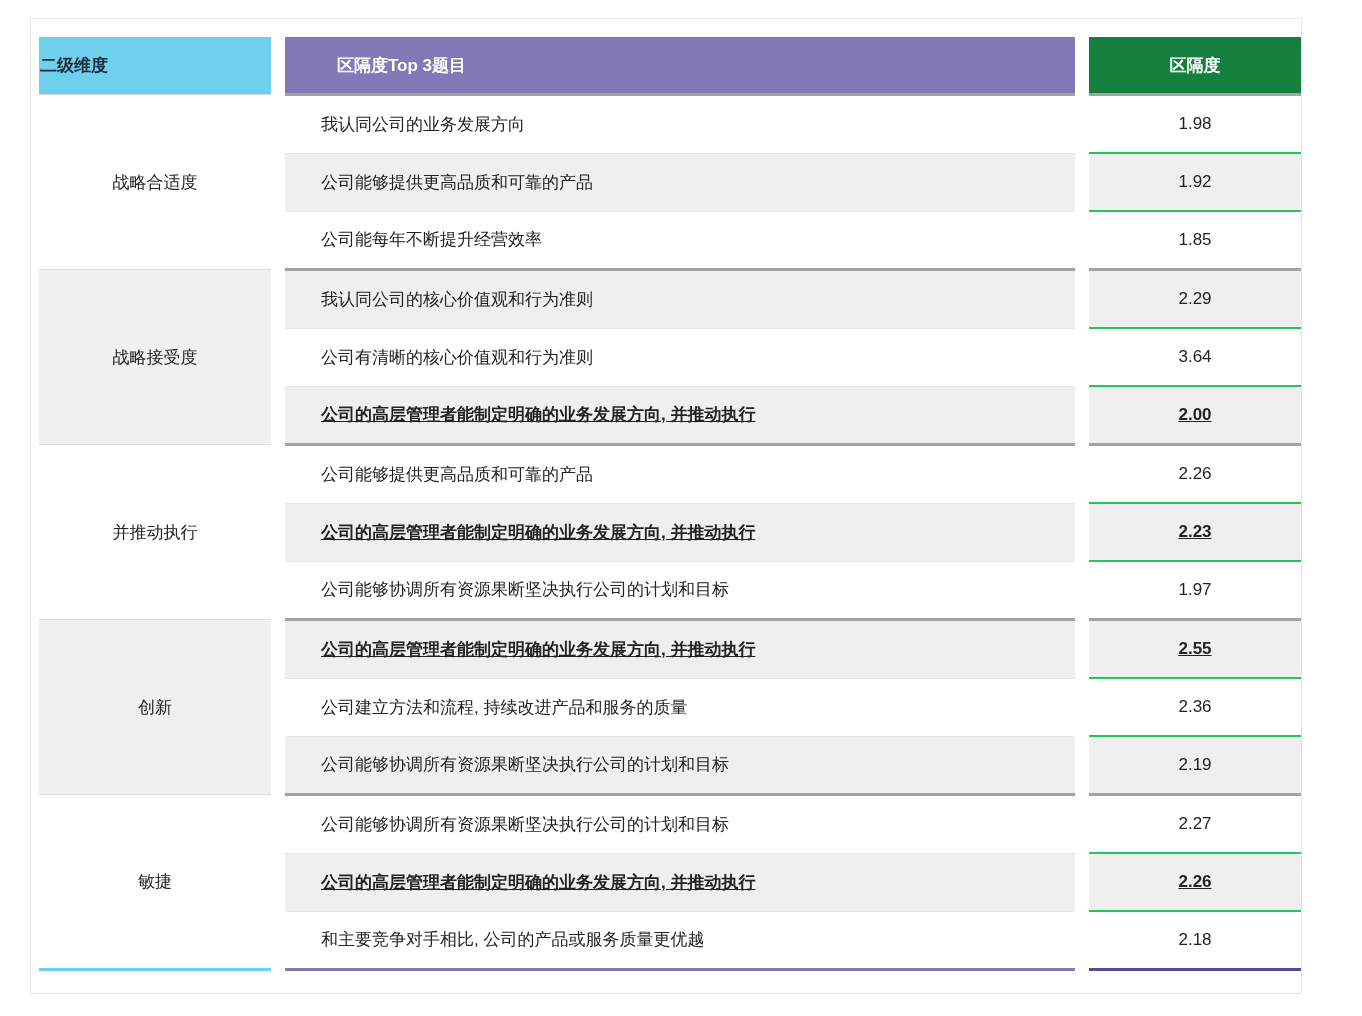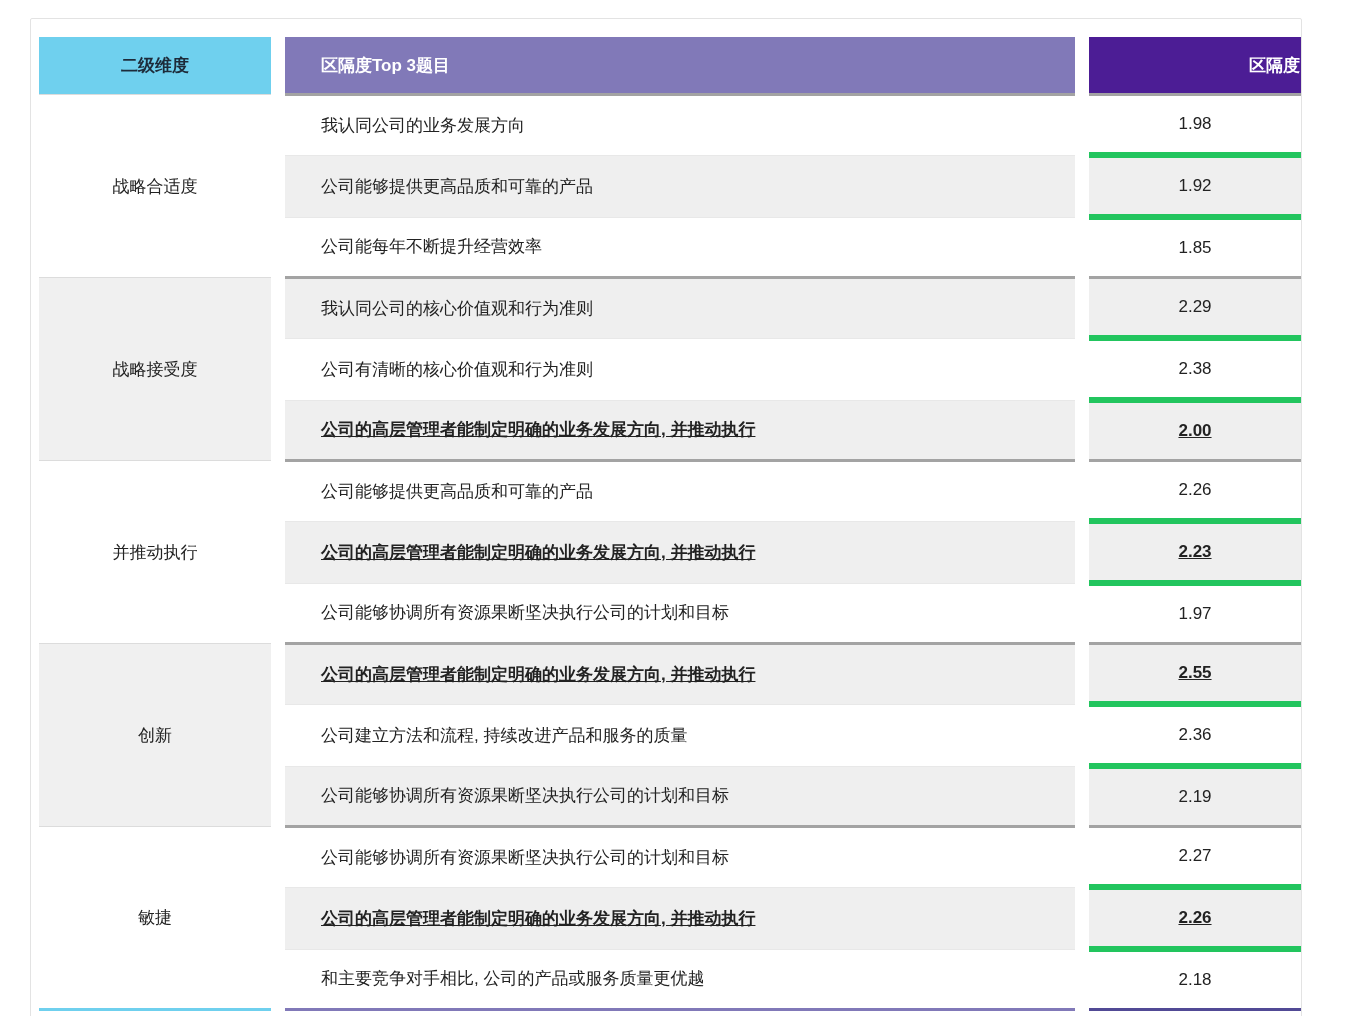--- a/index.html
+++ b/index.html
@@ -43,41 +43,41 @@
   }
   table.matrix col.c-dim { width: 232px; }
   table.matrix col.c-q   { width: 790px; }
   table.matrix col.c-val { width: 212px; }
 
   .hdr-dim {
     background: #6fd0ee;
     color: #1d2b3a;
     font-size: 17px;
     font-weight: 700;
-    text-align: center;
+    text-align: left;
     height: 54px;
     border: none;
     margin-top: 40px;
   }
   .hdr-q {
     background: #8179b8;
     color: #ffffff;
     font-size: 17px;
     font-weight: 700;
     text-align: left;
-    padding-left: 36px;
+    padding-left: 52px;
     height: 54px;
     border: none;
   }
   .hdr-val {
-    background: #4c1d95;
+    background: #15803d;
     color: #ffffff;
     font-size: 17px;
     font-weight: 700;
-    text-align: right;
+    text-align: center;
     height: 54px;
     border: none;
   }
   .spacer-col { width: 14px; padding: 0; border: none; background: #ffffff; }
 
   td.dim-cell {
     text-align: center;
     font-size: 17px;
     color: #222222;
     vertical-align: middle;
@@ -92,21 +92,21 @@
     color: #222222;
     padding-left: 36px;
     height: 54px;
     border-top: 1px solid #e8e8e8;
   }
   td.v-cell {
     font-size: 17px;
     color: #222222;
     text-align: center;
     height: 54px;
-    border-top: 6px solid #22c55e;
+    border-top: 2px solid #22c55e;
   }
   tr.alt td.q-cell, tr.alt td.v-cell { background: #efefef; }
   tr.bold td.q-cell, tr.bold td.v-cell { font-weight: 700; text-decoration: underline; }
   tr.group-start td.q-cell, tr.group-start td.v-cell { border-top: 3px solid #a3a3a3; }
 
   .foot-dim {
     height: 8px;
     border-top: 3px solid #6fd0ee;
     padding: 0;
   }
@@ -164,21 +164,21 @@
           </tr>
           <tr class="alt group-start">
             <td class="dim-cell shaded" rowspan="3">战略接受度</td>
             <td class="spacer-col" rowspan="3"></td>
             <td class="q-cell">我认同公司的核心价值观和行为准则</td>
             <td class="spacer-col" rowspan="3"></td>
             <td class="v-cell">2.29</td>
           </tr>
           <tr>
             <td class="q-cell">公司有清晰的核心价值观和行为准则</td>
-            <td class="v-cell">2.38</td>
+            <td class="v-cell">3.64</td>
           </tr>
           <tr class="alt bold">
             <td class="q-cell">公司的高层管理者能制定明确的业务发展方向, 并推动执行</td>
             <td class="v-cell">2.00</td>
           </tr>
           <tr class="group-start">
             <td class="dim-cell" rowspan="3">并推动执行</td>
             <td class="spacer-col" rowspan="3"></td>
             <td class="q-cell">公司能够提供更高品质和可靠的产品</td>
             <td class="spacer-col" rowspan="3"></td>

